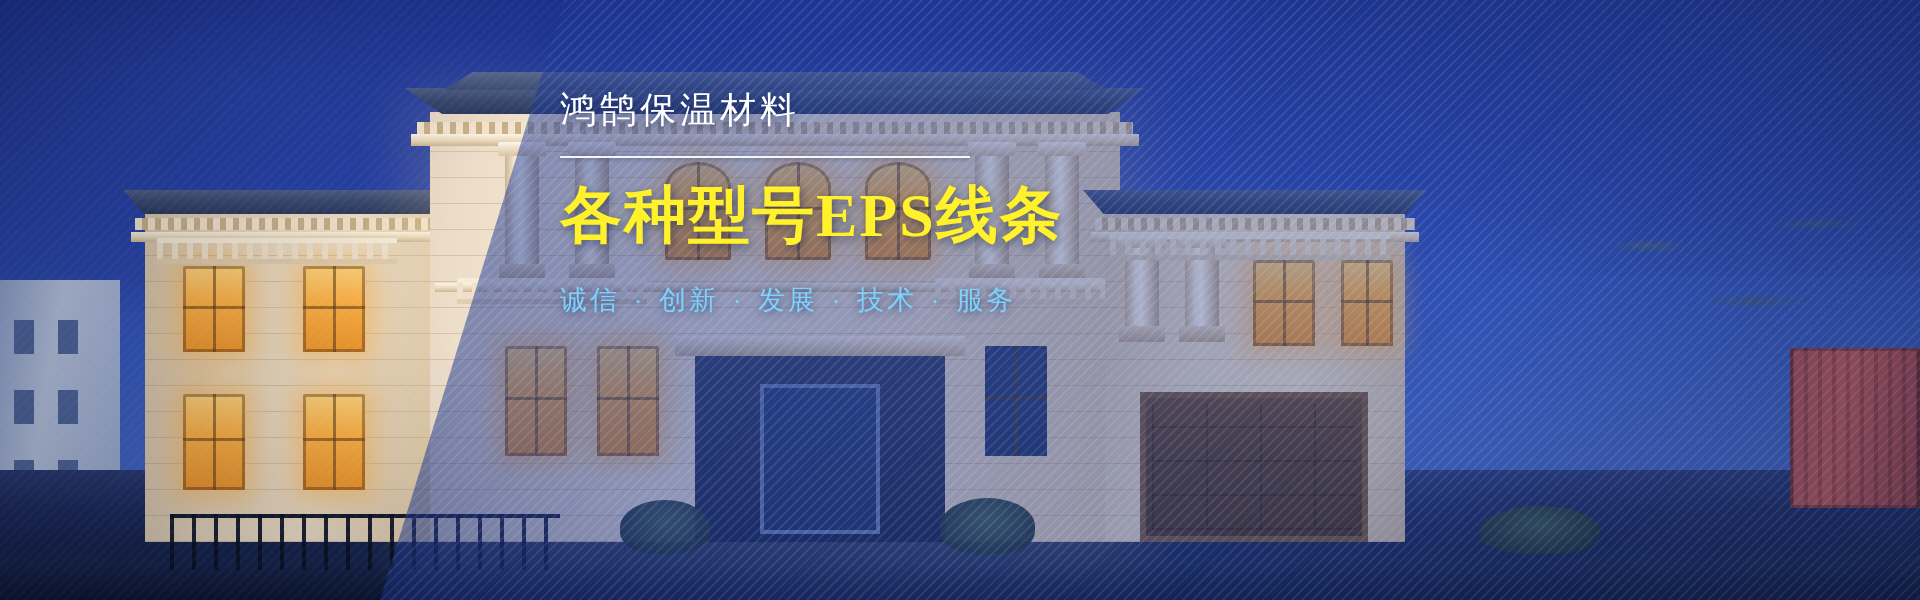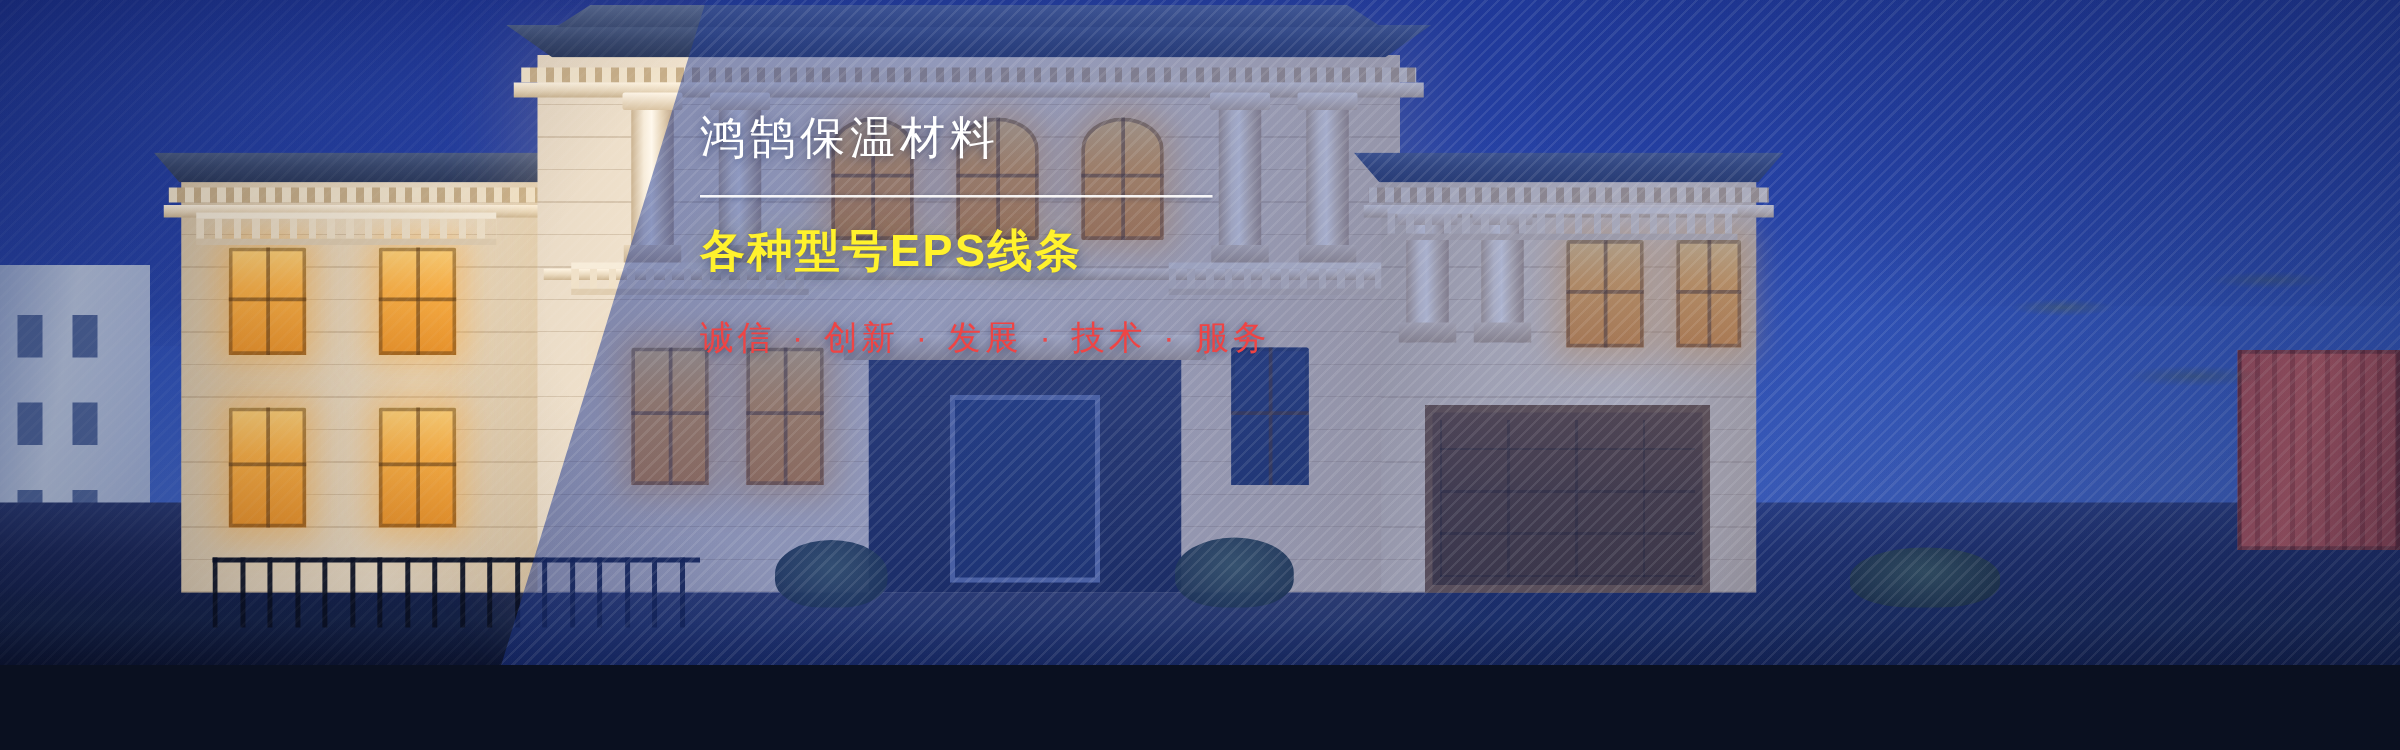--- a/index.html
+++ b/index.html
@@ -6,21 +6,21 @@
   * { margin:0; padding:0; box-sizing:border-box; }
   html, body {
     width:1920px; height:600px;
     overflow:hidden;
     background:#0a1020;
     font-family:"Liberation Sans", sans-serif;
   }
 
   .banner {
     position:relative;
-    width:1920px; height:532px;
+    width:1920px; height:600px;
     overflow:hidden;
   }
 
   
   .sky {
     position:absolute; inset:0;
     background:
       radial-gradient(ellipse 900px 420px at 46% 66%, rgba(120,150,215,0.55) 0%, rgba(60,85,165,0.20) 45%, rgba(0,0,0,0) 72%),
       linear-gradient(178deg, #1b2f8e 0%, #22399c 16%, #2a46ae 34%, #3457bd 52%, #4064c4 68%, #4a6cc6 82%, #5070bf 100%);
   }
@@ -255,36 +255,37 @@
   .rule {
     margin-top:28px;
     width:410px; height:2px;
     background:rgba(255,255,255,0.92);
     box-shadow:0 1px 4px rgba(0,20,70,0.4);
   }
   .headline {
     margin-top:22px;
   }
   .headline-line {
-    font-size:36px;
+    font-size:62px;
     font-weight:bold;
     color:#fff22d;
     letter-spacing:2px;
     line-height:1.16;
     white-space:nowrap;
     text-shadow:
       0 0 1px rgba(120,90,0,0.35),
       2px 3px 10px rgba(10,25,80,0.55),
       0 0 26px rgba(255,235,80,0.18);
+    font-family: Liberation Serif, serif;
   }
   .tagline {
     margin-top:30px;
     font-size:27px;
     font-weight:400;
-    color:#ef4444;
+    color:#7dd3fc;
     letter-spacing:3px;
     white-space:nowrap;
     text-shadow:0 2px 8px rgba(0,20,70,0.5);
   }
   .tagline .dot { padding:0 3px; opacity:0.95; }
 </style>
 </head>
 <body>
 
 <div class="banner">

